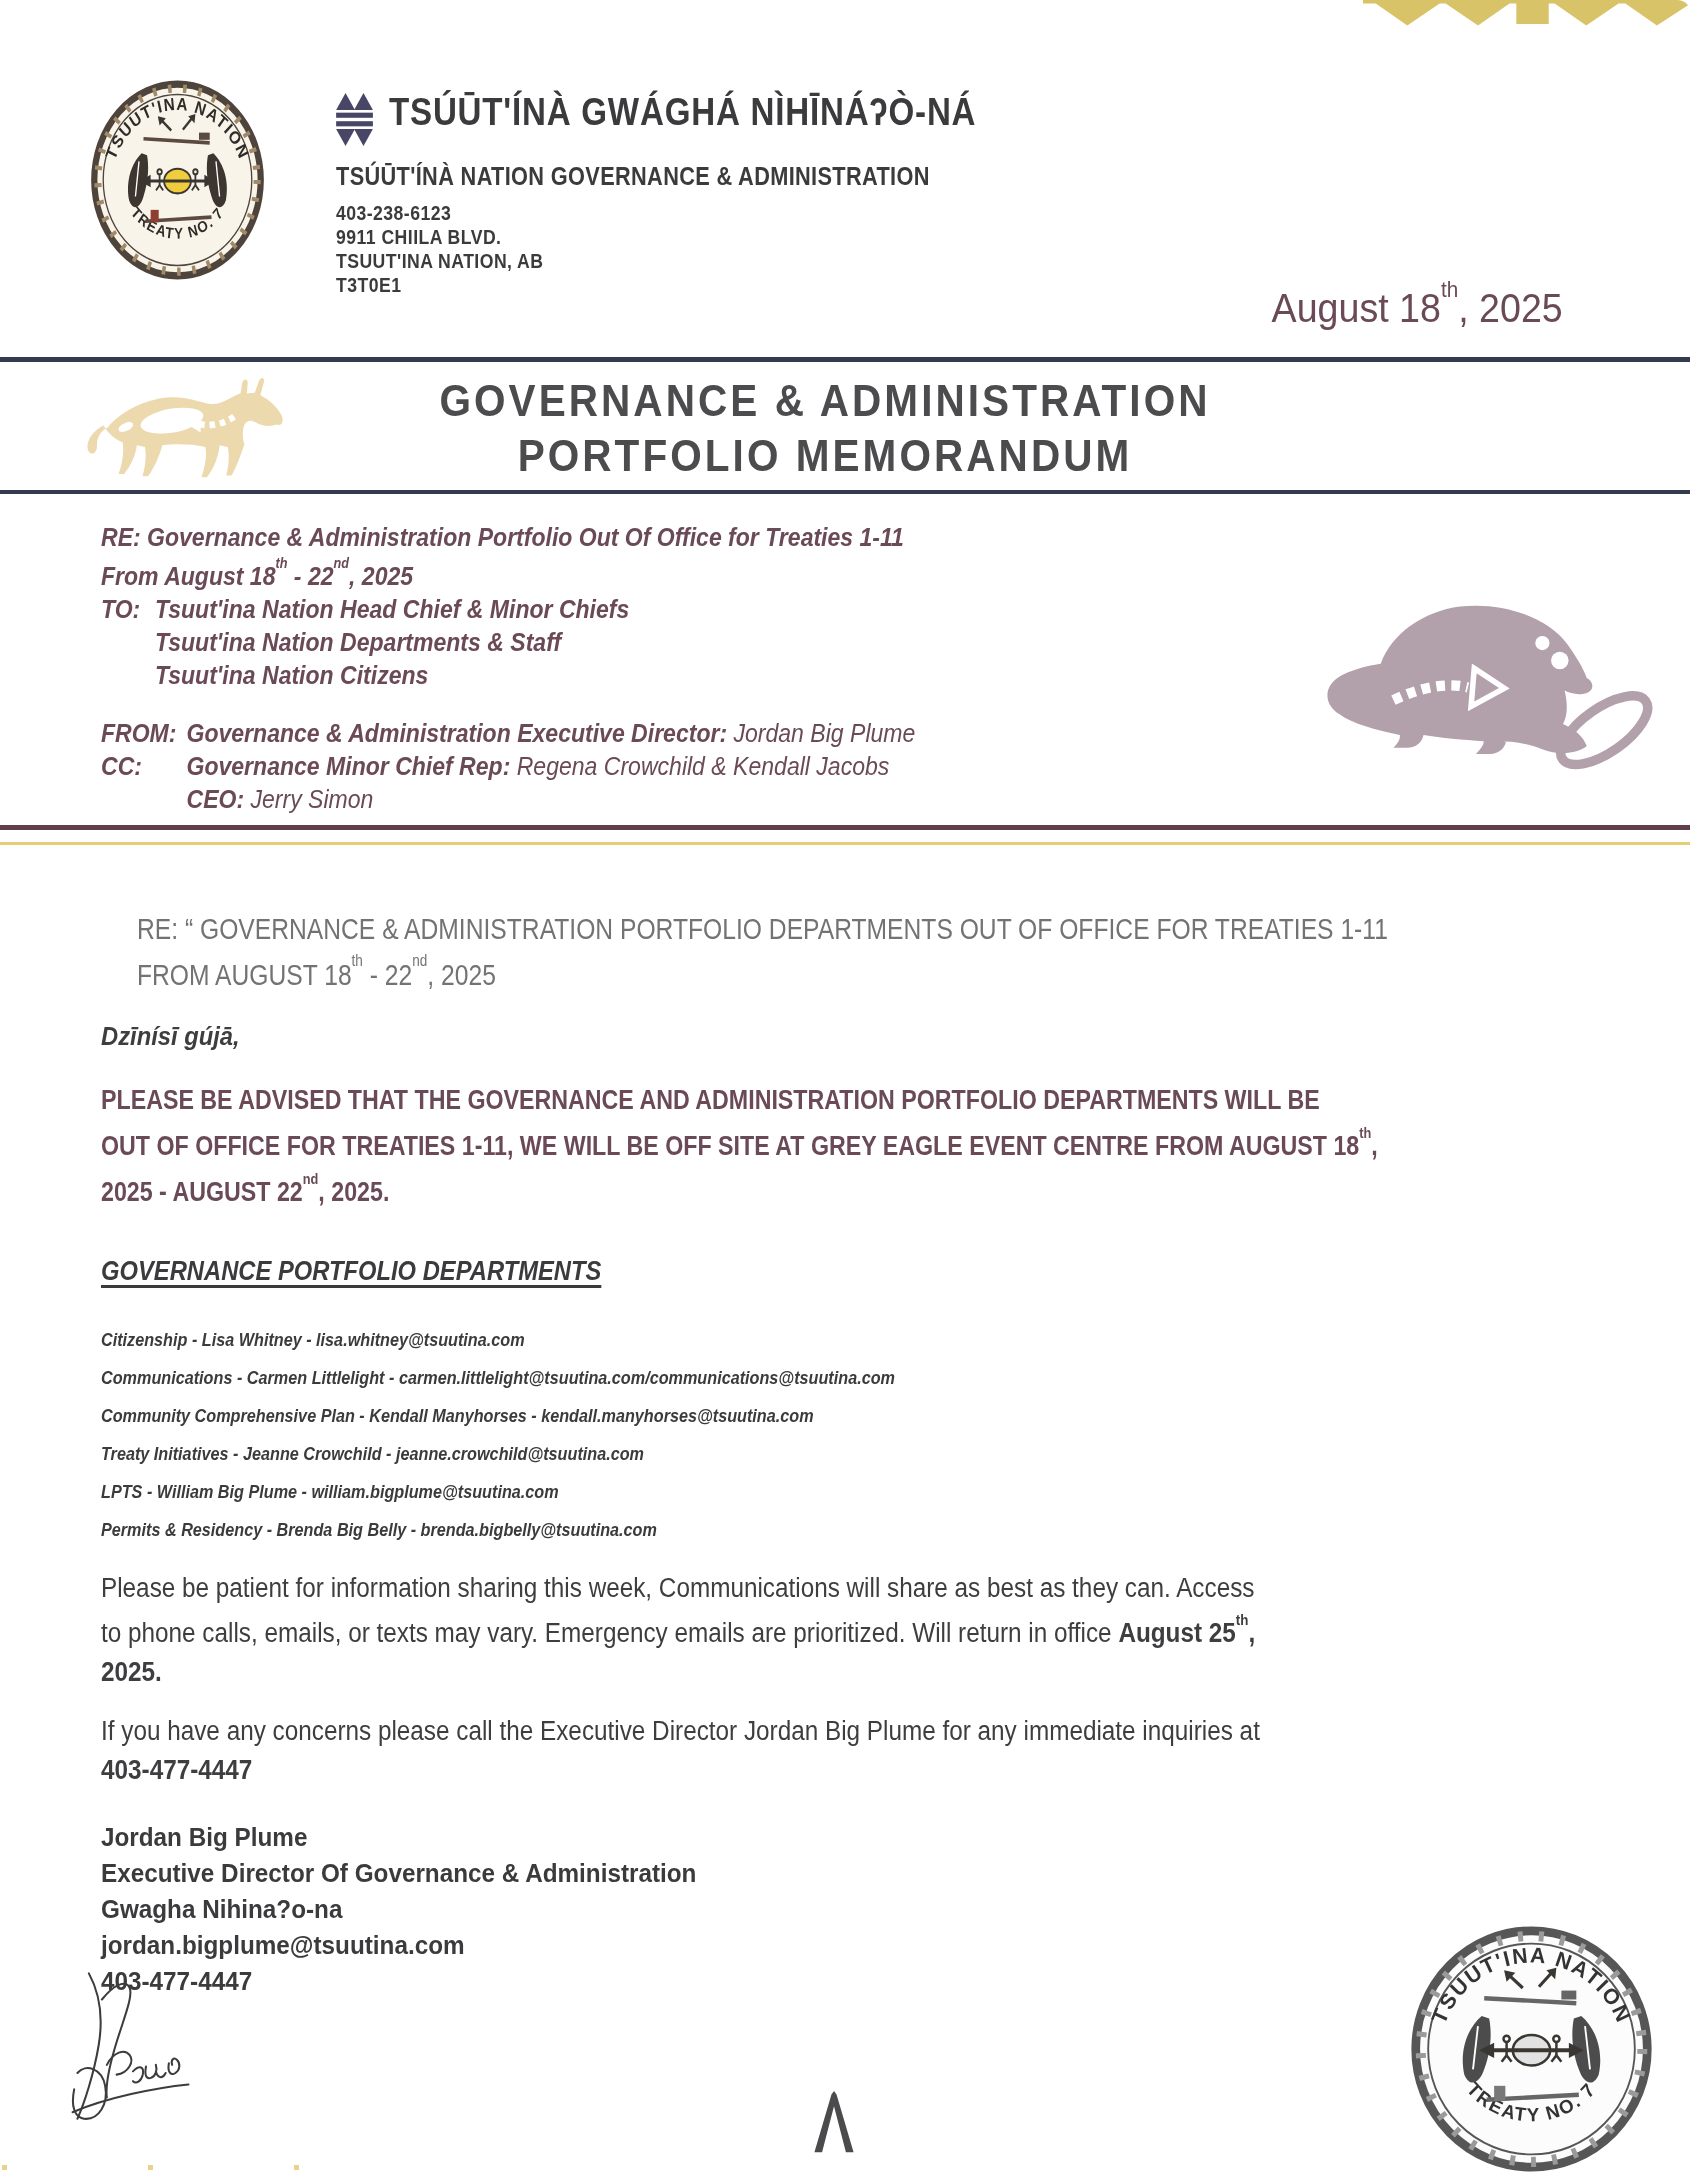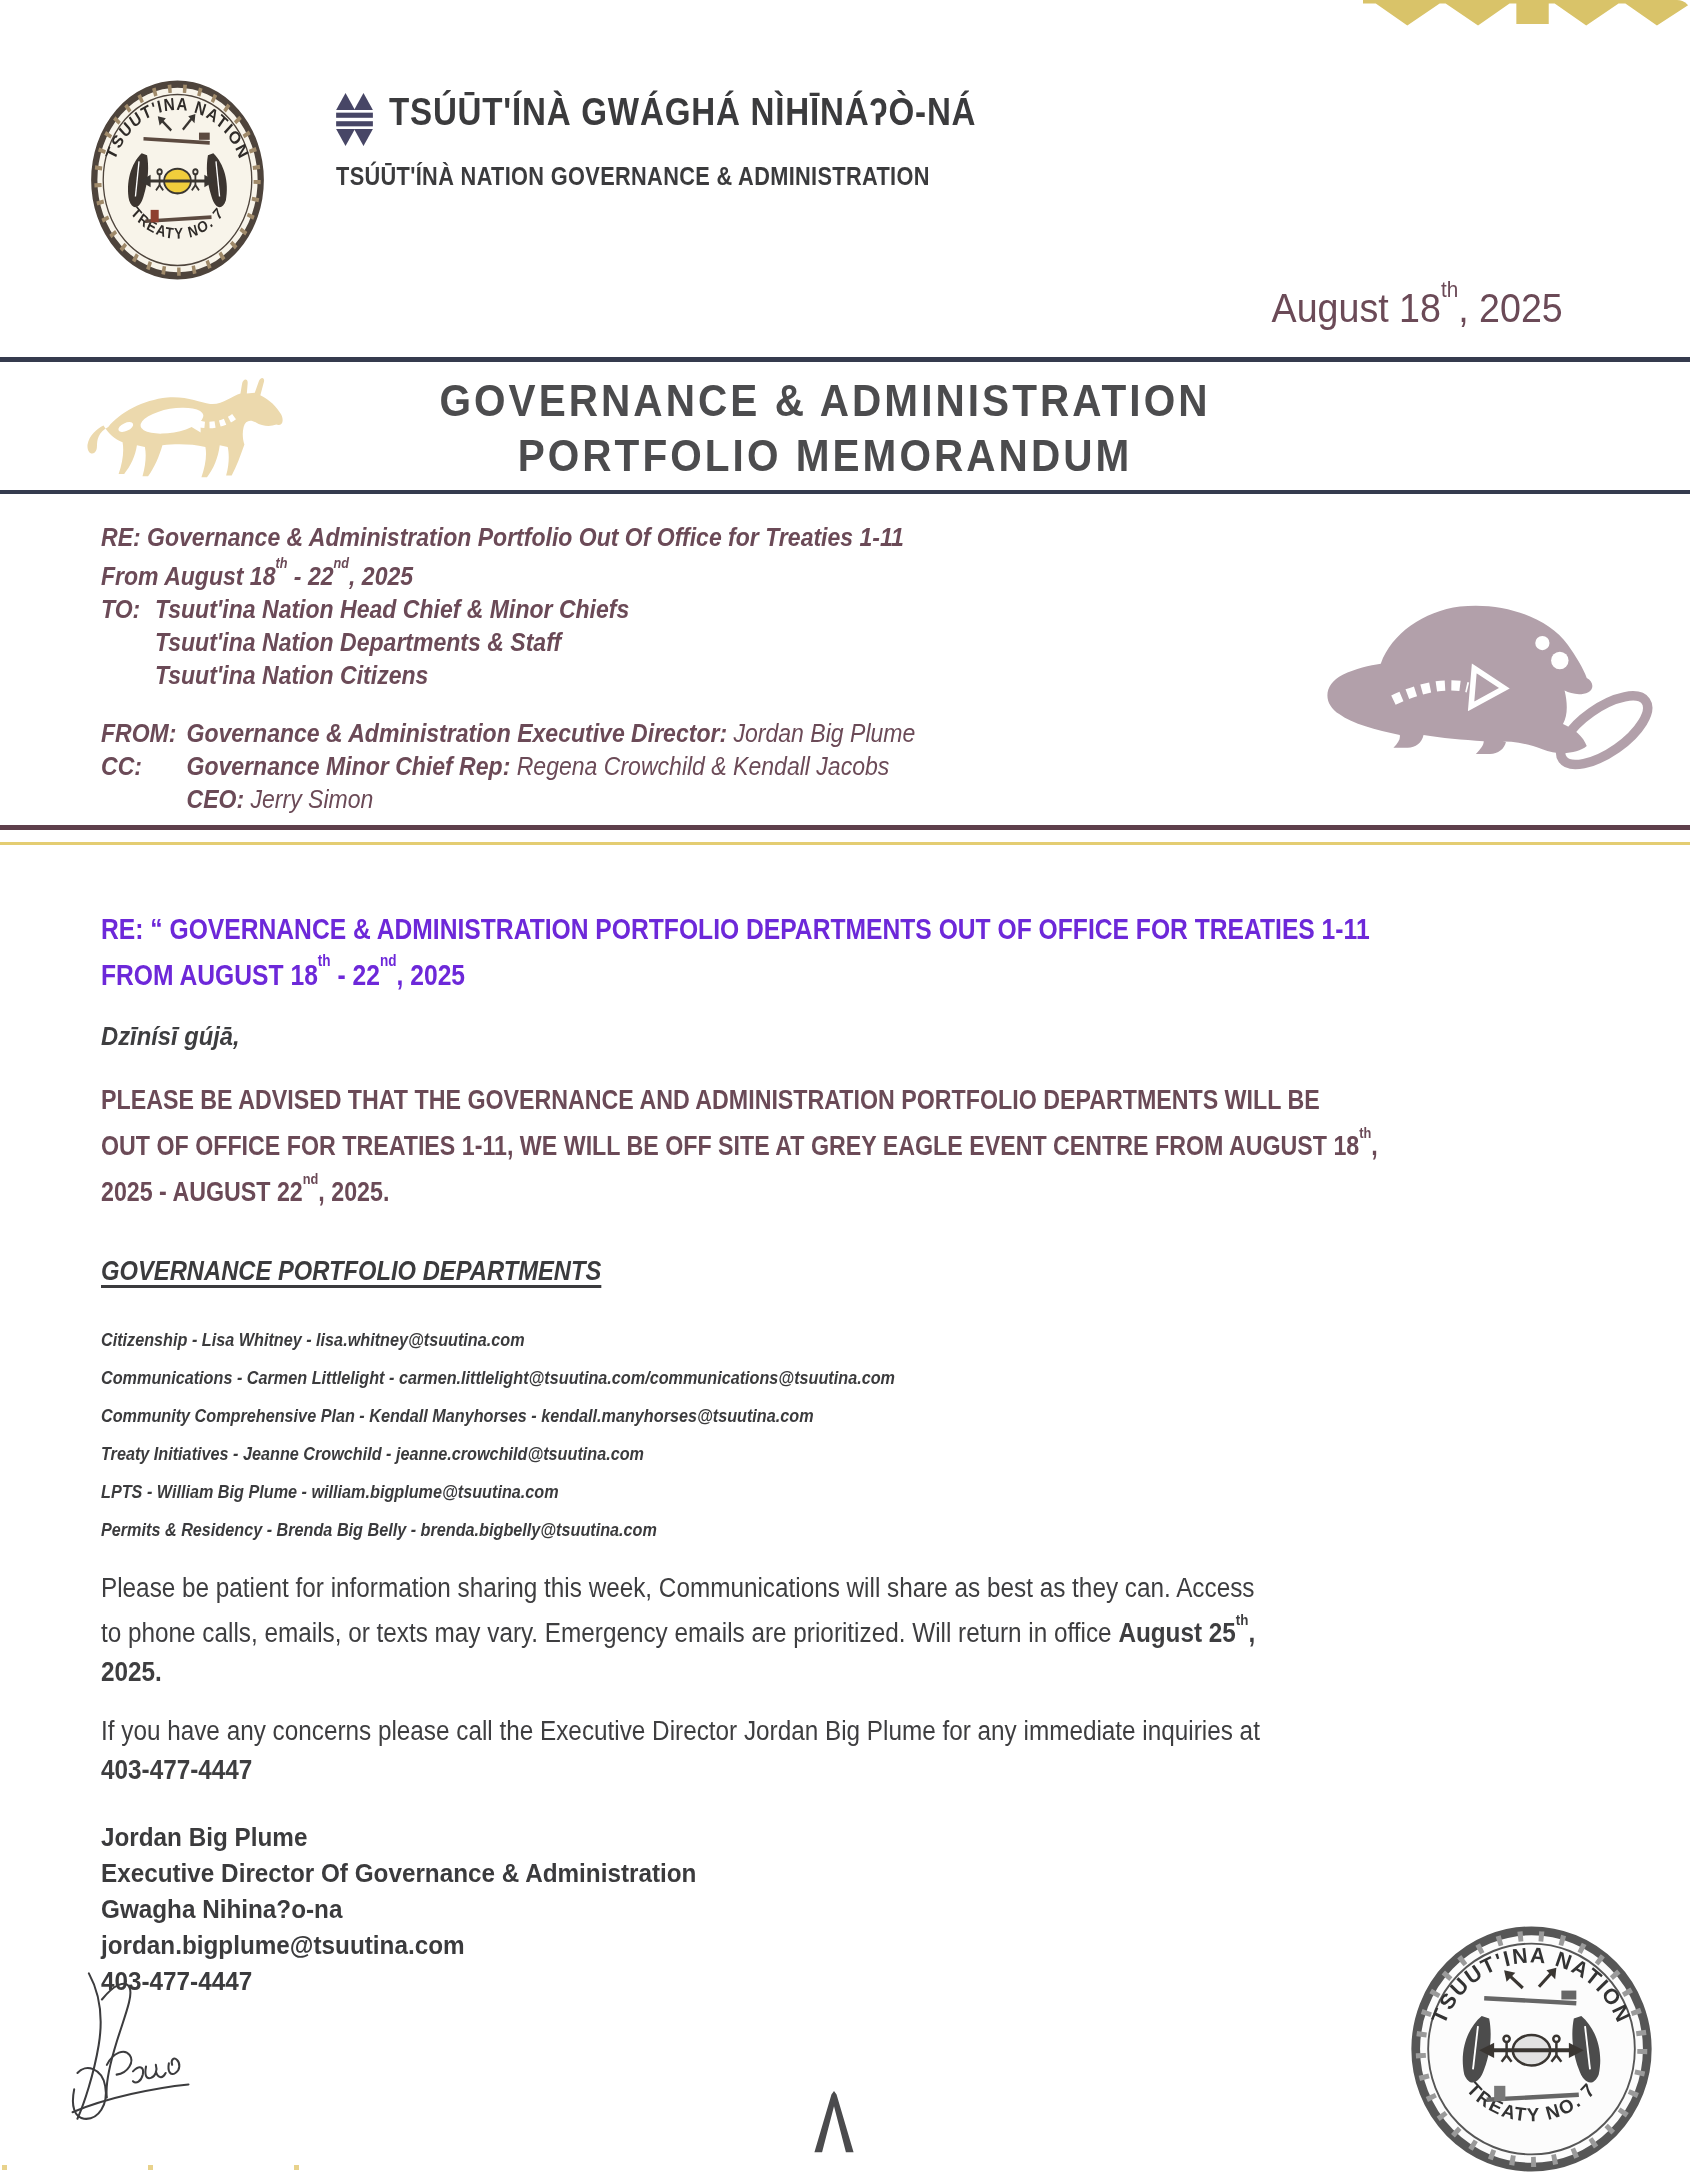--- a/index.html
+++ b/index.html
@@ -53,21 +53,21 @@
   .mh-line { line-height:33px; }
   .mh-ind { padding-left:60px; }
   .mh-gap { height:25.6px; }
   .mh-row { display:flex; line-height:33px; }
   .mh-label { flex:0 0 95px; }
   .mh-name { font-weight:normal; }
   .beaver { position:absolute; left:1296px; top:567px; width:366px; height:206px; }
 
   
   .body-col { position:absolute; left:101px; top:910px; width:1499px; }
-  .re-heading { font-size:29px; font-weight:bold; color:#6d28d9; }
+  .re-heading { font-size:29px; font-weight:normal; color:#737373;margin-left:36px; }
   .re-heading .ln { line-height:39px; }
   .greeting { margin-top:24px; font-size:26.4px; font-weight:bold; font-style:italic; line-height:34px; }
   .advisory { margin-top:27px; color:#6b4a57; font-size:27px; font-weight:bold; }
   .advisory .ln { line-height:40px; transform:scaleX(0.86); transform-origin:0 50%; }
   .dept-heading { margin-top:44px; display:inline-block; font-size:27px; font-weight:bold; font-style:italic;
                   color:#3b3b3d; text-decoration:underline; text-decoration-thickness:2.6px; text-underline-offset:5.1px; }
   .departments { margin-top:34px; font-size:18px; font-style:italic; font-weight:600; color:#3b3b3d; }
   .departments .ln { line-height:38px; transform:scaleX(0.90); transform-origin:0 50%; }
   .para { margin-top:20px; font-size:27px; line-height:39px; color:#3e3e40; }
   .para .b { font-weight:bold; }
@@ -143,20 +143,26 @@
           <polygon points="21,20 32,0 43,20"></polygon>
           <rect x="0" y="23" width="43" height="6"></rect>
           <rect x="0" y="33" width="43" height="6"></rect>
           <polygon points="0,42 11,62 22,42"></polygon>
           <polygon points="21,42 32,62 43,42"></polygon>
         </g>
       </svg>
       <div class="org-native ln sx85">TSÚŪT'ÍNÀ GWÁGHÁ NÌHĪNÁʔÒ-NÁ</div>
     </div>
     <div class="org-en ln sx85">TSÚŪT'ÍNÀ NATION GOVERNANCE &amp; ADMINISTRATION</div>
+    <div class="contact">
+      <div class="ln sx90">403-238-6123</div>
+      <div class="ln sx90">9911 CHIILA BLVD.</div>
+      <div class="ln sx90">TSUUT'INA NATION, AB</div>
+      <div class="ln sx90">T3T0E1</div>
+    </div>
   </div>
 
   <div class="date-line"><span>August 18</span><sup class="s">th</sup><span>, 2025</span></div>
 
   <div class="rule rule-navy1"></div>
   <svg class="buffalo" viewBox="0 0 270 140">
     <path fill="#ecd9ad" d="M32,68 C24,72 14,80 12,92 C11,100 16,106 21,102 C26,98 22,90 26,82 C28,77 32,73 38,70
       C52,52 82,36 112,33 C136,31 152,39 166,41 C180,43 194,31 204,28
       L206,16 C207,9 214,8 213,16 L212,28 L222,27 L227,13 C229,6 236,7 233,15 L229,30
       C240,35 250,45 255,54 C259,62 257,69 249,67 C241,70 231,69 223,64 C216,60 210,62 208,70 C206,78 207,86 209,92

